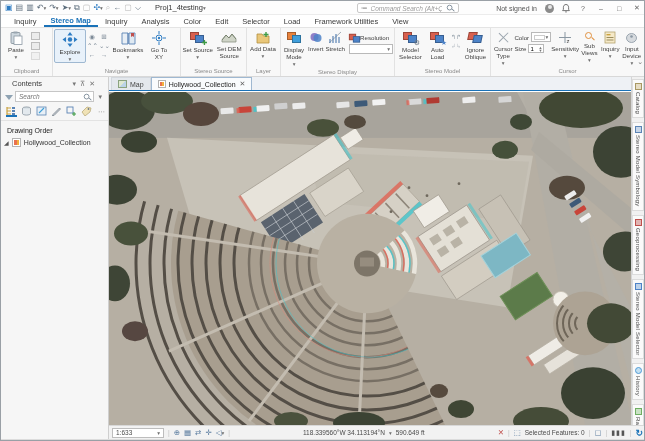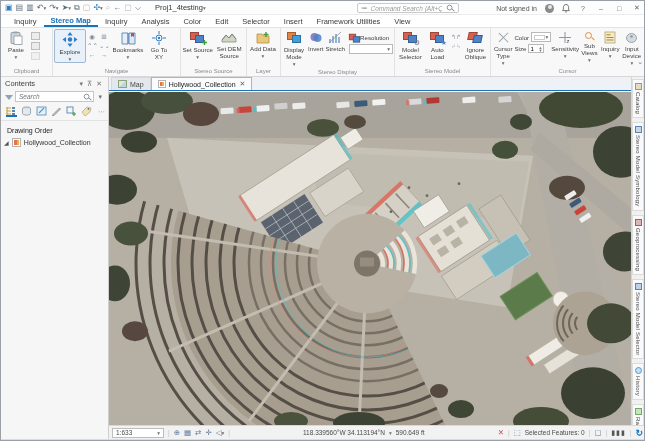--- a/index.html
+++ b/index.html
@@ -56,21 +56,21 @@
   .mag::before { content:""; position:absolute; left:1px; top:1px; width:5px; height:5px; border:1.3px solid #e0913f; border-radius:50%; }
   .mag::after { content:""; position:absolute; left:6.5px; top:6.5px; width:3.5px; height:1.4px; background:#e0913f; transform:rotate(45deg); }
   .mag.gray::before { border-color:#6b7b8a; } .mag.gray::after { background:#6b7b8a; }
   .mag.small { transform:scale(.8); }
   .xcur { width:13px; height:13px; position:relative; }
   .xcur::before,.xcur::after { content:""; position:absolute; left:6px; top:0; width:1.4px; height:13px; background:#9aa4ad; }
   .xcur::before { transform:rotate(45deg); } .xcur::after { transform:rotate(-45deg); }
 
   
   .contents { position:absolute; left:0; top:76px; width:108px; height:362px; background:#f6f6f6; border-right:1px solid #cfcfcf; font-size:7px; color:#333; }
-  .chead { height:13px; display:flex; align-items:center; padding:0 4px; color:#3c3c3c; font-size:7.5px; }
+  .chead { height:13px; display:flex; align-items:center; padding:0 11px; color:#3c3c3c; font-size:7.5px; }
   .chead .sp { flex:1; }
   .cicon { color:#777; font-size:7px; padding:0 2px; }
   .csearch { margin:1px 4px 2px 4px; display:flex; align-items:center; gap:2px; }
   .funnel { width:0; height:0; border-left:4px solid transparent; border-right:4px solid transparent; border-top:5px solid #8fa3b3; margin-top:1px; }
   .csearch input { flex:1; height:11px; border:1px solid #c6c6c6; background:#fff; font-size:6.5px; font-style:italic; color:#777; padding:0 10px 0 3px; width:60px; }
   .csearch .mag { position:absolute; right:18px; margin-top:0; }
   .csr { position:relative; flex:1; display:flex; }
   .ctools { display:flex; align-items:center; gap:4px; padding:2px 5px 3px 5px; border-bottom:1px solid #e3e3e3; }
   .ctool { width:11px; height:11px; position:relative; }
   .ctool.active { border-bottom:2px solid #1a72b8; }
@@ -152,21 +152,21 @@
   </div>
 
   <div class="menutabs">
     <div class="mtab">Inquiry</div>
     <div class="mtab active">Stereo Map</div>
     <div class="mtab">Inquiry</div>
     <div class="mtab">Analysis</div>
     <div class="mtab">Color</div>
     <div class="mtab">Edit</div>
     <div class="mtab">Selector</div>
-    <div class="mtab">Insert</div>
+    <div class="mtab">Load</div>
     <div class="mtab">Framework Utilities</div>
     <div class="mtab">View</div>
   </div>
 
   <div class="ribbon">
 
     <div class="rgroup" style="width:52px">
       <div class="rbody">
         <div class="rbtn" style="width:28px">
           <svg width="13" height="14" viewBox="0 0 13 14">

